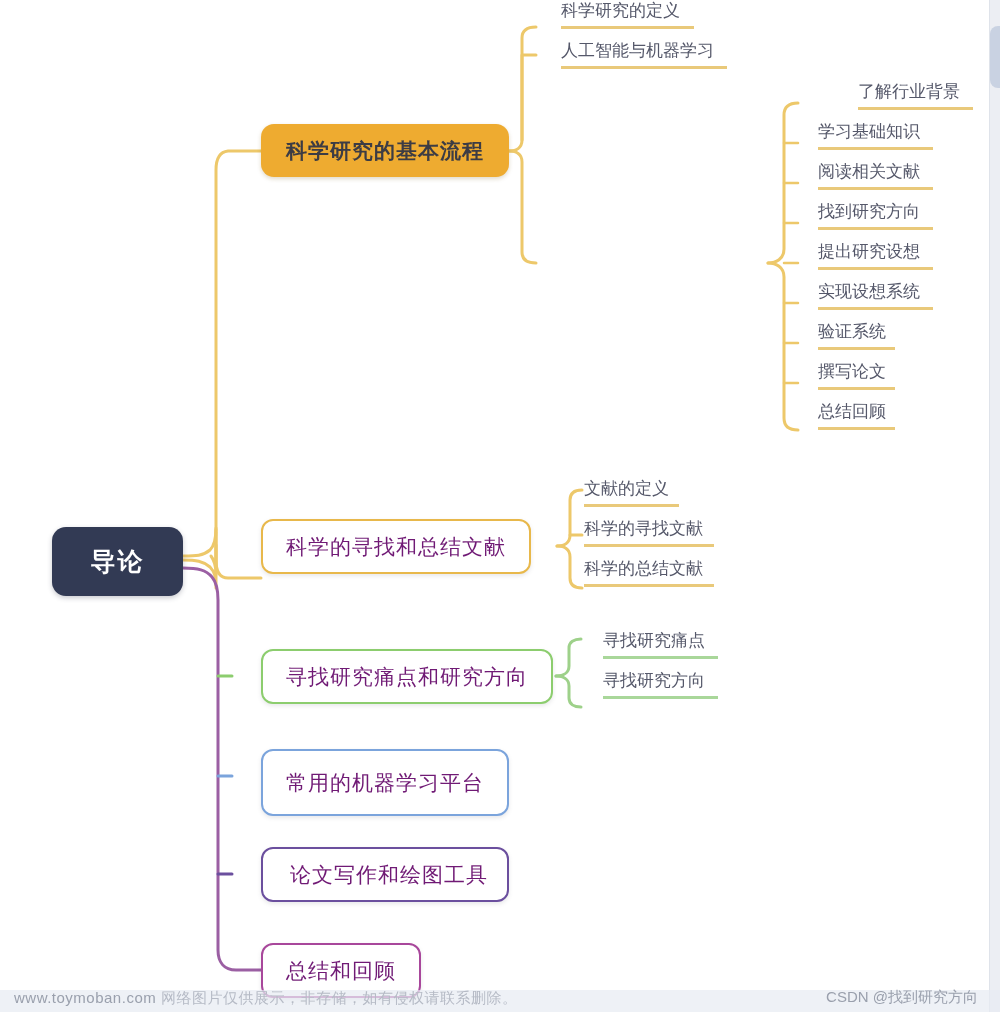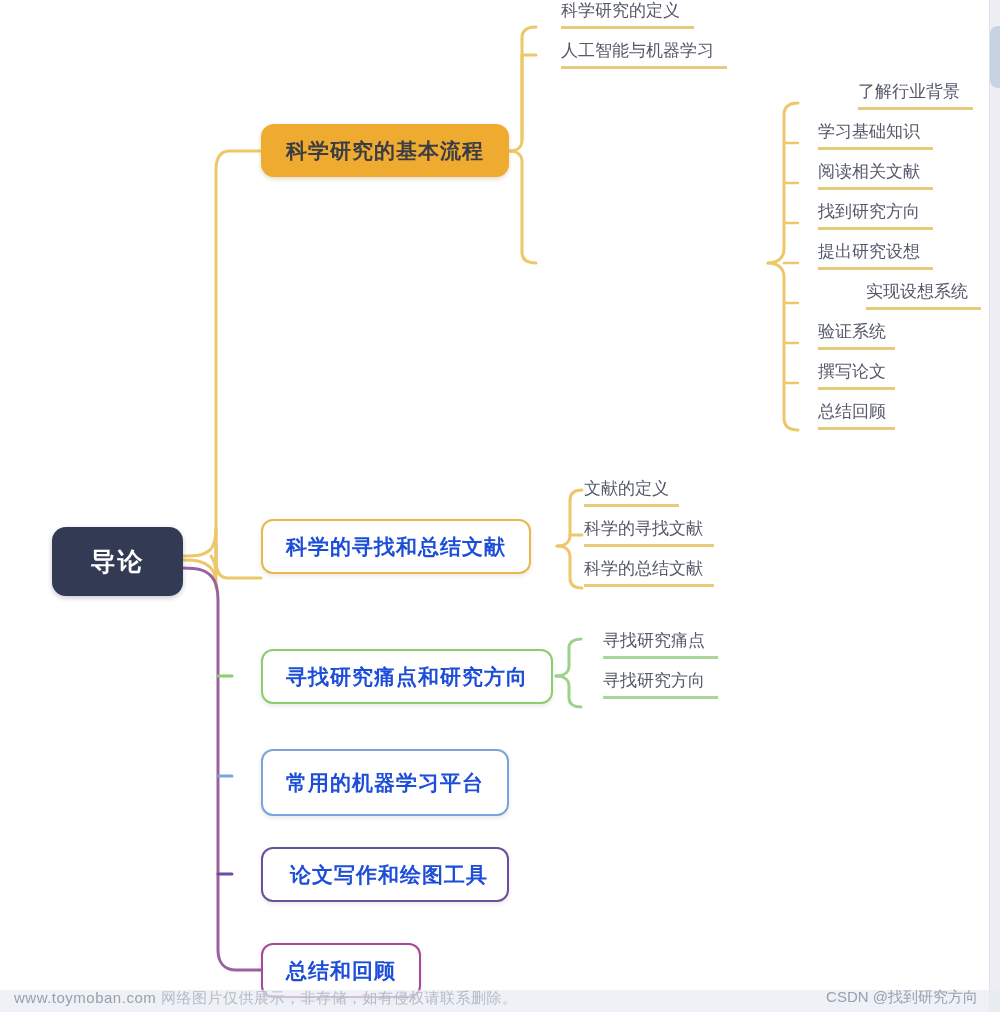--- a/index.html
+++ b/index.html
@@ -75,23 +75,23 @@
     font-weight: bold;
     letter-spacing: 1px;
     box-shadow: 0 2px 4px rgba(120,90,20,0.22);
   }
 
   
   .node.outline {
     background: #ffffff;
     border-radius: 12px;
     border: 2.5px solid #cfcfcf;
-    color: #1d4ed8;
+    color: #701a75;
     font-size: 21px;
-    font-weight: bold;
+    font-weight: normal;
     letter-spacing: 1px;
     box-shadow: 0 2px 4px rgba(80,80,90,0.13);
   }
   .node.outline.amber  { border-color: #e8b84b; }
   .node.outline.green  { border-color: #8ccd6e; }
   .node.outline.blue   { border-color: #7ba4dc; }
   .node.outline.violet { border-color: #6b4f9e; }
   .node.outline.magenta{ border-color: #a8479b; }
 
   
@@ -183,21 +183,21 @@
   <div class="node filled-amber" style="left:261px; top:124px; width:248px; height:53px;">科学研究的基本流程</div>
 
   <div class="leaf" style="left:561px; top:0px; width:133px;">科学研究的定义</div>
   <div class="leaf" style="left:561px; top:40px; width:166px;">人工智能与机器学习</div>
 
   <div class="leaf" style="left:858px; top:81px; width:115px;">了解行业背景</div>
   <div class="leaf" style="left:818px; top:121px; width:115px;">学习基础知识</div>
   <div class="leaf" style="left:818px; top:161px; width:115px;">阅读相关文献</div>
   <div class="leaf" style="left:818px; top:201px; width:115px;">找到研究方向</div>
   <div class="leaf" style="left:818px; top:241px; width:115px;">提出研究设想</div>
-  <div class="leaf" style="left:818px; top:281px; width:115px;margin-left:48px;">实现设想系统</div>
+  <div class="leaf" style="left:818px; top:281px; width:115px;">实现设想系统</div>
   <div class="leaf" style="left:818px; top:321px; width:77px;">验证系统</div>
   <div class="leaf" style="left:818px; top:361px; width:77px;">撰写论文</div>
   <div class="leaf" style="left:818px; top:401px; width:77px;">总结回顾</div>
 
   <div class="node outline amber" style="left:261px; top:519px; width:270px; height:55px;">科学的寻找和总结文献</div>
   <div class="leaf" style="left:584px; top:478px; width:95px;">文献的定义</div>
   <div class="leaf" style="left:584px; top:518px; width:130px;">科学的寻找文献</div>
   <div class="leaf" style="left:584px; top:558px; width:130px;">科学的总结文献</div>
 
   <div class="node outline green" style="left:261px; top:649px; width:292px; height:55px;">寻找研究痛点和研究方向</div>

